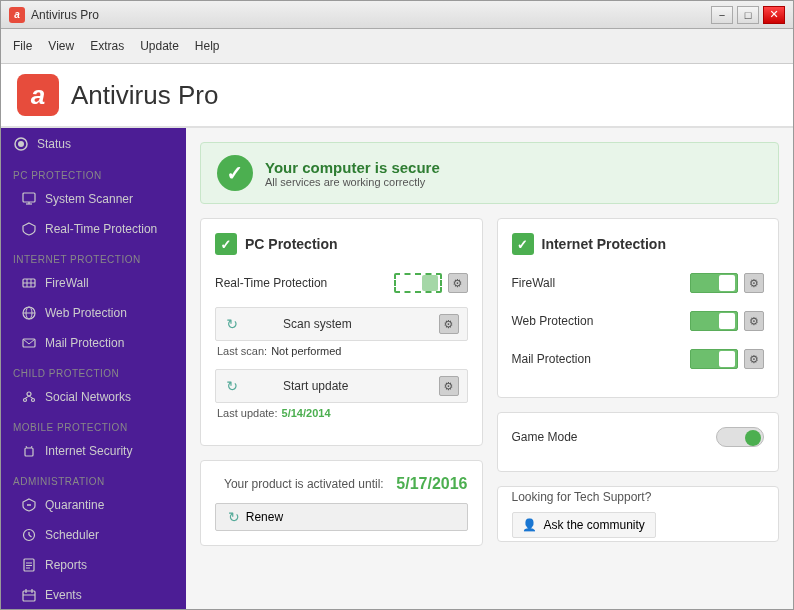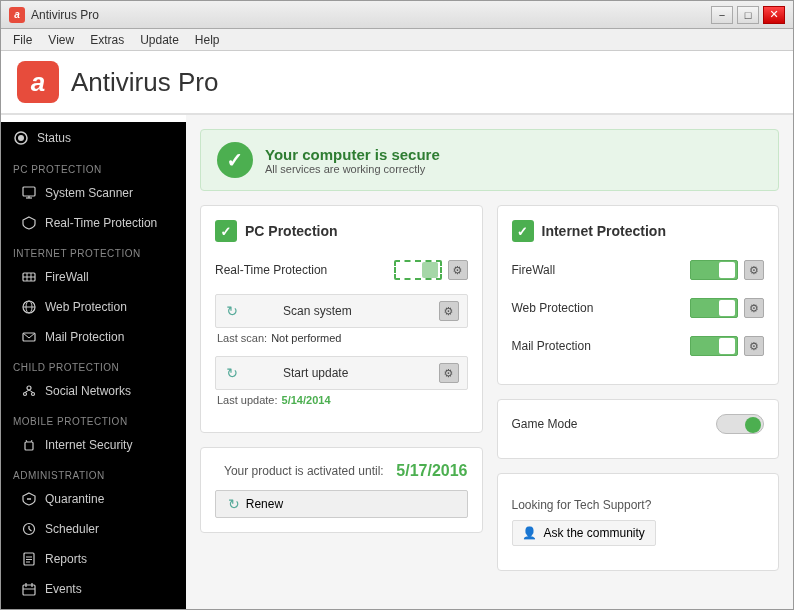--- a/index.html
+++ b/index.html
@@ -9,34 +9,34 @@
     .window { width: 794px; height: 610px; border: 1px solid #999; display: flex; flex-direction: column; background: #fff; }
     .title-bar { background: linear-gradient(to bottom, #f0f0f0, #ddd); height: 28px; display: flex; align-items: center; padding: 0 8px; border-bottom: 1px solid #aaa; justify-content: space-between; }
     .title-bar-left { display: flex; align-items: center; gap: 6px; font-size: 12px; color: #333; }
     .title-icon { width: 16px; height: 16px; background: #e74c3c; border-radius: 3px; display: flex; align-items: center; justify-content: center; }
     .title-icon::after { content: 'a'; color: white; font-size: 10px; font-weight: bold; font-style: italic; }
     .window-controls { display: flex; gap: 4px; }
     .win-btn { width: 22px; height: 18px; border: 1px solid #aaa; background: linear-gradient(to bottom, #f5f5f5, #ddd); font-size: 11px; display: flex; align-items: center; justify-content: center; cursor: pointer; color: #333; }
     .win-btn.close { background: linear-gradient(to bottom, #f44, #c00); color: white; border-color: #a00; }
 
     
-    .menu-bar { background: #f0f0f0; height: 22px; display: flex; align-items: center; padding: 0 4px; border-bottom: 1px solid #ccc; }
+    .menu-bar { background: #f0f0f0; height: 35px; display: flex; align-items: center; padding: 0 4px; border-bottom: 1px solid #ccc; }
     .menu-item { padding: 2px 8px; font-size: 12px; cursor: pointer; color: #333; }
 
     
     .app-header { background: white; height: 64px; display: flex; align-items: center; padding: 0 16px; border-bottom: 2px solid #e0e0e0; }
     .app-logo { width: 42px; height: 42px; background: #e74c3c; border-radius: 8px; display: flex; align-items: center; justify-content: center; margin-right: 12px; }
     .app-logo::after { content: 'a'; color: white; font-size: 26px; font-weight: bold; font-style: italic; }
     .app-title { font-size: 26px; font-weight: 300; color: #333; }
 
     
     .main-layout { display: flex; flex: 1; overflow: hidden; }
 
     
-    .sidebar { width: 185px; background: #000000; color: #ccc; overflow-y: auto; flex-shrink: 0; margin-top: 7px; }
+    .sidebar { width: 185px; background: #4c1d95; color: #ccc; overflow-y: auto; flex-shrink: 0; }
     .sidebar-item { display: flex; align-items: center; gap: 8px; padding: 7px 20px; cursor: pointer; font-size: 12px; }
     .sidebar-section { padding: 6px 12px 3px; font-size: 10px; color: #888; text-transform: uppercase; letter-spacing: 0.5px; margin-top: 4px; }
     .sidebar-icon { width: 16px; height: 16px; display: flex; align-items: center; justify-content: center; flex-shrink: 0; }
     .sidebar-label { font-size: 12px; color: #ccc; }
 
     
     .content { flex: 1; background: #f5f5f5; padding: 14px; overflow-y: auto; }
 
     
     .status-banner { background: #e8f5e9; border: 1px solid #c8e6c9; border-radius: 4px; padding: 12px 16px; display: flex; align-items: center; gap: 12px; margin-bottom: 14px; }
@@ -81,21 +81,21 @@
     .activation-date { color: #4caf50; font-weight: bold; font-size: 16px; }
     .renew-btn { background: #f0f0f0; border: 1px solid #ccc; border-radius: 2px; padding: 5px 12px; font-size: 12px; cursor: pointer; display: flex; align-items: center; gap: 6px; width: 100%; justify-content: flex-start; }
     .renew-icon { color: #5a9; font-size: 14px; }
 
     
     .game-toggle-row { display: flex; align-items: center; margin-bottom: 10px; }
     .game-toggle { width: 48px; height: 20px; background: #e0e0e0; border: 1px solid #bbb; border-radius: 10px; position: relative; overflow: hidden; }
     .game-toggle-knob { position: absolute; right: 2px; top: 2px; width: 16px; height: 16px; background: #4caf50; border-radius: 50%; }
 
     
-    .support-card { background: white; border: 1px solid #ddd; border-radius: 4px; padding: 24px 14px; }
+    .support-card { background: white; border: 1px solid #ddd; border-radius: 4px; padding: 3px 14px; }
     .support-title { font-size: 12px; color: #555; margin-bottom: 8px; }
     .support-btn { background: #f5f5f5; border: 1px solid #ddd; border-radius: 2px; padding: 5px 10px; font-size: 12px; display: flex; align-items: center; gap: 6px; cursor: pointer; }
 
     
     .sidebar-status { padding: 8px 12px; display: flex; align-items: center; gap: 8px; cursor: pointer; }
   </style>
 </head>
 <body>
 
 <div class="window">

